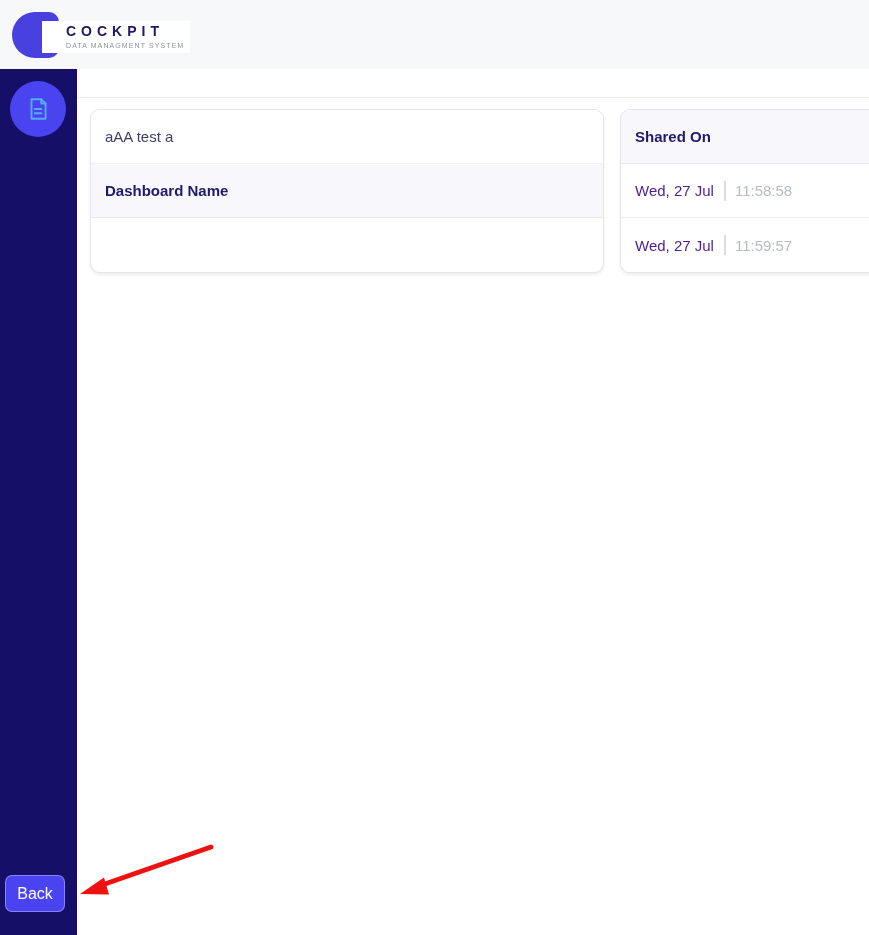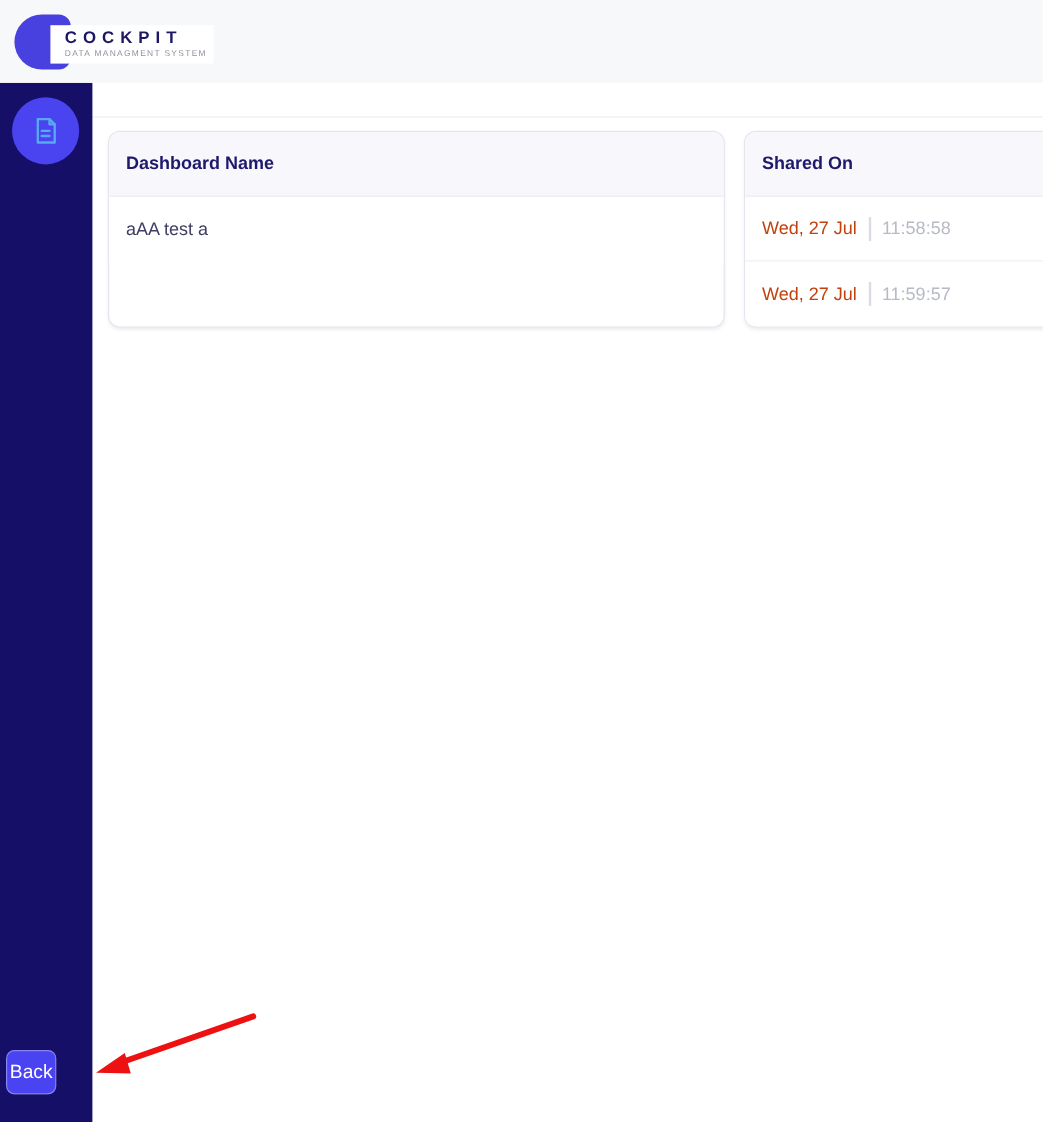--- a/index.html
+++ b/index.html
@@ -31,21 +31,21 @@
   .logo-mark::after {          
     content: "";
     position: absolute; right: -16px; top: 9px;
     width: 28px; height: 28px;
     background: #f7f8fa;
     border-radius: 50%;
   }
   .logo-text {
     position: absolute; left: 30px; top: 11px;
     background: #ffffff;
-    padding: 3px 6px 3px 12px;
+    padding: 3px 6px 3px 24px;
     line-height: 1.1;
   }
   .logo-name {
     font-size: 14px; font-weight: 800;
     letter-spacing: 5px;
     color: #1d1763;
     white-space: nowrap;
   }
   .logo-tagline {
     font-size: 7px; font-weight: 400;
@@ -65,21 +65,21 @@
   .nav-circle {
     position: absolute; top: 12px; left: 10px;
     width: 56px; height: 56px;
     border-radius: 50%;
     background: #4a43f0;
     display: flex; align-items: center; justify-content: center;
     cursor: pointer;
   }
   .back-button {
     position: absolute; bottom: 23px; left: 5px;
-    width: 42px; height: 37px;
+    width: 60px; height: 37px;
     background: #4a43f2;
     border: 1px solid rgba(255,255,255,0.35);
     border-radius: 7px;
     color: #ffffff;
     font-size: 16px;
     font-family: "Liberation Sans", sans-serif;
     display: flex; align-items: center; justify-content: center;
     cursor: pointer;
     margin-top: 44px;
   }
@@ -117,21 +117,21 @@
   }
   .head-cell {
     background: #f8f8fc;
     border-bottom: 1px solid #e9e9f0;
     color: #1e196b;
     font-weight: 700;
   }
   .body-cell { background: #ffffff; border-bottom: 1px solid #ededf4; }
   .col-block .body-cell:last-child { border-bottom: none; }
   .name-text { color: #3e3e64; }
-  .date-text { color: #c2410c; }
+  .date-text { color: #4c1d95; }
   .time-sep {
     display: inline-block;
     width: 0; height: 20px;
     border-left: 2px solid #d9dce2;
     margin: 0 9px 0 10px;
   }
   .time-text { color: #b6bac4; text-align: right; }
 
   
   .annotation-arrow {
@@ -166,24 +166,24 @@
     </span>
   </div>
   <button class="back-button">Back</button>
 </div>
 
 <div class="content">
   <div class="content-divider"></div>
   <div class="table-area">
 
     <div class="col-block name-col">
-      <div class="cell head-cell">Dashboard Name</div>
       <div class="cell body-cell">
         <span class="name-text">aAA test a</span>
       </div>
+      <div class="cell head-cell">Dashboard Name</div>
     </div>
 
     <div class="col-block shared-col">
       <div class="cell head-cell">Shared On</div>
       <div class="cell body-cell">
         <span class="date-text">Wed, 27 Jul</span>
         <span class="time-sep"></span>
         <span class="time-text">11:58:58</span>
       </div>
       <div class="cell body-cell">

